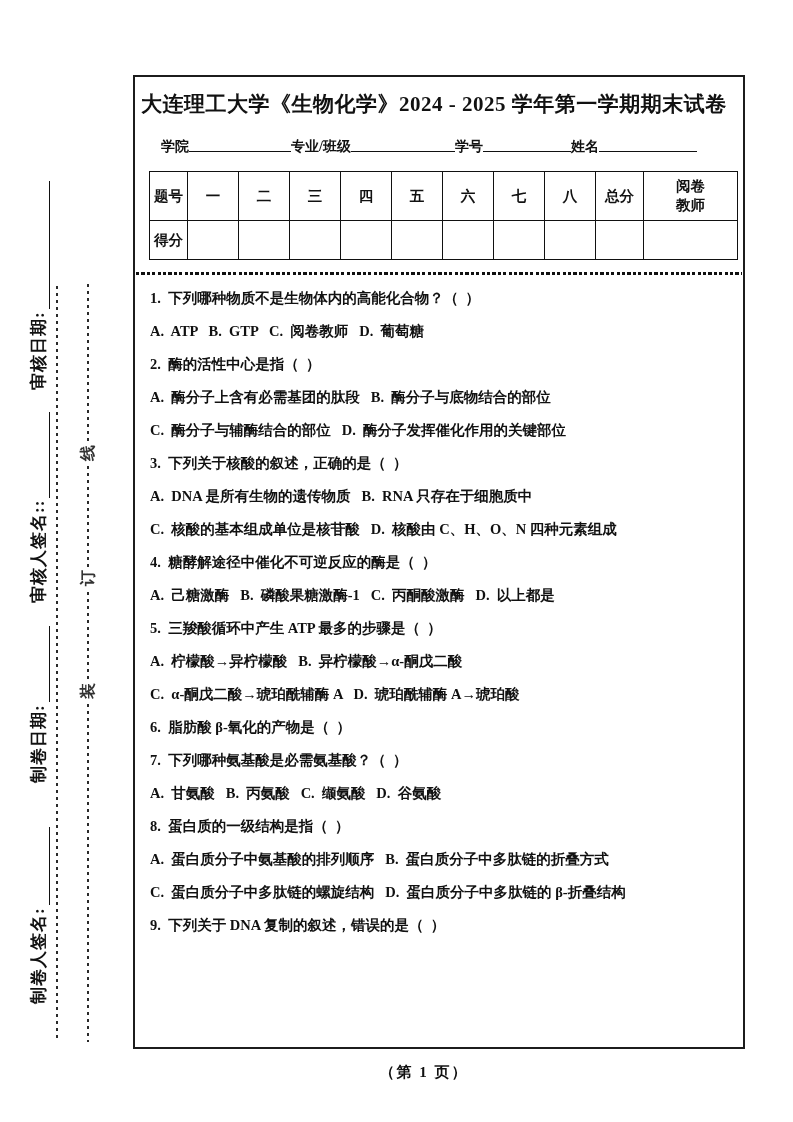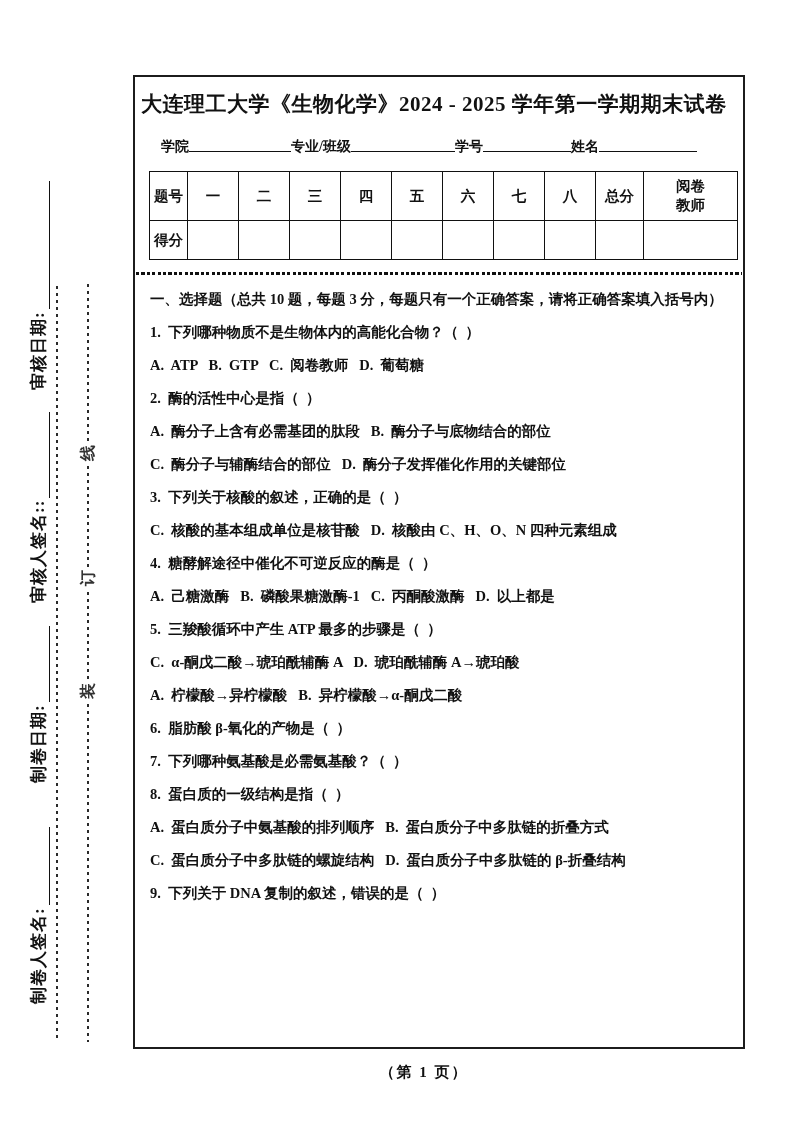--- a/index.html
+++ b/index.html
@@ -205,42 +205,43 @@
       <td></td>
       <td></td>
       <td></td>
     </tr>
   </tbody>
     </table>
 
   <div class="dots-sep"></div>
 
   <div class="questions">
-    <p class="intro">一、选择题（总共 10 题，每题 3 分，每题只有一个正确答案，请将正确答案填入括号内）</p>
 
     <p>1.  下列哪种物质不是生物体内的高能化合物？（  ）</p>
     <p>A.  ATP   B.  GTP   C.  阅卷教师   D.  葡萄糖</p>
 
     <p>2.  酶的活性中心是指（  ）</p>
     <p>A.  酶分子上含有必需基团的肽段   B.  酶分子与底物结合的部位</p>
     <p>C.  酶分子与辅酶结合的部位   D.  酶分子发挥催化作用的关键部位</p>
 
     <p>3.  下列关于核酸的叙述，正确的是（  ）</p>
+    <p>A.  DNA 是所有生物的遗传物质   B.  RNA 只存在于细胞质中</p>
     <p>C.  核酸的基本组成单位是核苷酸   D.  核酸由 C、H、O、N 四种元素组成</p>
 
     <p>4.  糖酵解途径中催化不可逆反应的酶是（  ）</p>
     <p>A.  己糖激酶   B.  磷酸果糖激酶-1   C.  丙酮酸激酶   D.  以上都是</p>
 
     <p>5.  三羧酸循环中产生 ATP 最多的步骤是（  ）</p>
+    <p>A.  柠檬酸→异柠檬酸   B.  异柠檬酸→α-酮戊二酸</p>
     <p>C.  α-酮戊二酸→琥珀酰辅酶 A   D.  琥珀酰辅酶 A→琥珀酸</p>
-    <p>A.  柠檬酸→异柠檬酸   B.  异柠檬酸→α-酮戊二酸</p>
 
     <p>6.  脂肪酸 β-氧化的产物是（  ）</p>
 
     <p>7.  下列哪种氨基酸是必需氨基酸？（  ）</p>
+    <p>A.  甘氨酸   B.  丙氨酸   C.  缬氨酸   D.  谷氨酸</p>
 
     <p>8.  蛋白质的一级结构是指（  ）</p>
     <p>A.  蛋白质分子中氨基酸的排列顺序   B.  蛋白质分子中多肽链的折叠方式</p>
     <p>C.  蛋白质分子中多肽链的螺旋结构   D.  蛋白质分子中多肽链的 β-折叠结构</p>
 
     <p>9.  下列关于 DNA 复制的叙述，错误的是（  ）</p>
   </div>
 </div>
 
 <div class="page-footer">（第 1 页）</div>

